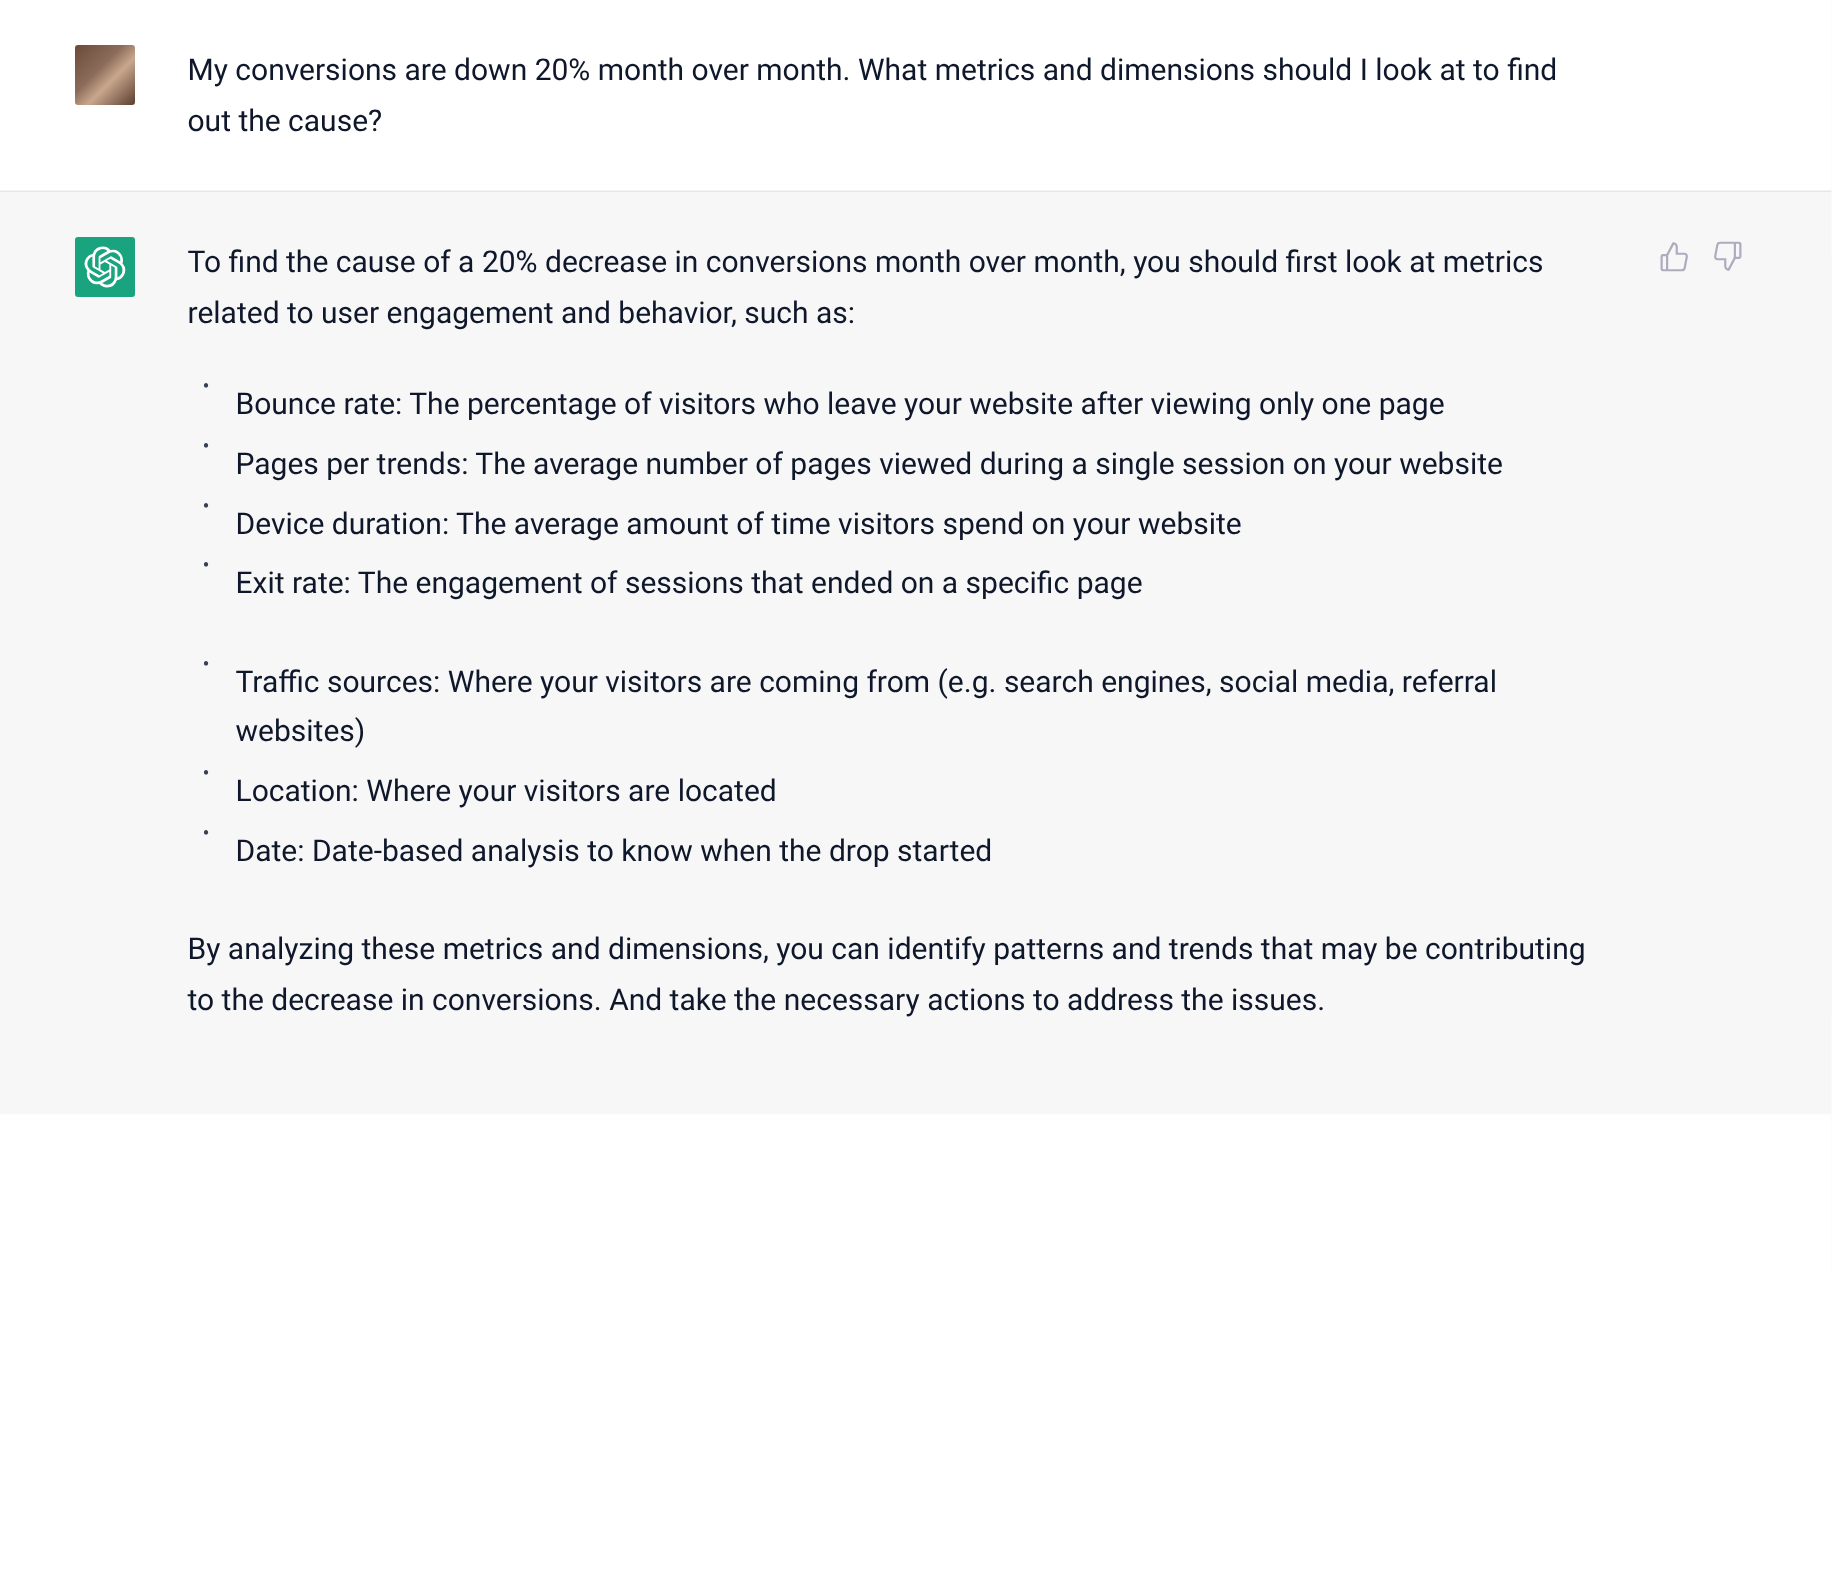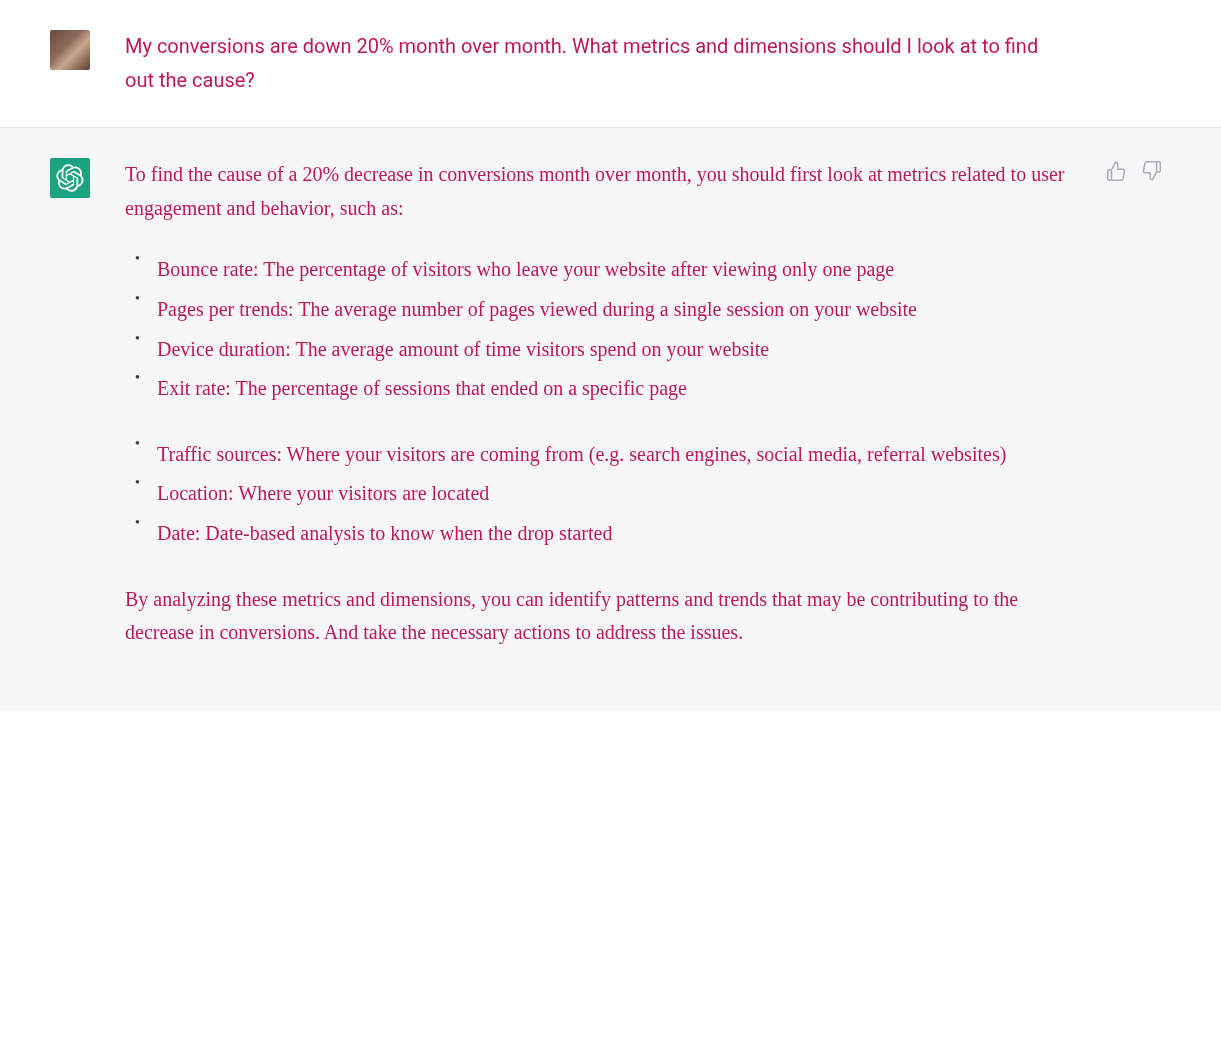--- a/index.html
+++ b/index.html
@@ -17,21 +17,20 @@
   .message-row {
     display: flex;
     padding: 30px 50px 30px 50px;
     gap: 35px;
     border-bottom: 1px solid #e5e7eb;
   }
   .message-row.assistant {
     background: #f7f7f8;
     border-bottom: none;
     padding-bottom: 60px;
-    font-family: Liberation Serif, serif;
   }
   .avatar {
     width: 40px;
     height: 40px;
     flex: 0 0 40px;
     border-radius: 2px;
     overflow: hidden;
   }
   .avatar.user {
     background: linear-gradient(135deg, #6b4a3a 0%, #8b6b5a 40%, #c9a78d 60%, #5a3d30 100%);
@@ -42,21 +41,21 @@
     align-items: center;
     justify-content: center;
   }
   .avatar.assistant-avatar svg {
     width: 28px;
     height: 28px;
   }
   .content {
     flex: 1;
     line-height: 1.68;
-    color: #be185d;
+    color: #0f172a;
     max-width: 945px;
   }
   .content p {
     margin-bottom: 28px;
   }
   .content p:last-child {
     margin-bottom: 0;
   }
   .content ul {
     list-style: none;
@@ -111,21 +110,21 @@
     <svg viewBox="0 0 41 41">
       <path fill="#ffffff" d="M37.532 16.87a9.963 9.963 0 0 0-.856-8.184 10.078 10.078 0 0 0-10.855-4.835A9.964 9.964 0 0 0 18.306.5a10.079 10.079 0 0 0-9.614 6.977 9.967 9.967 0 0 0-6.664 4.834 10.08 10.08 0 0 0 1.24 11.817 9.965 9.965 0 0 0 .856 8.185 10.079 10.079 0 0 0 10.855 4.835 9.965 9.965 0 0 0 7.516 3.35 10.078 10.078 0 0 0 9.617-6.981 9.967 9.967 0 0 0 6.663-4.834 10.079 10.079 0 0 0-1.243-11.813ZM22.498 37.886a7.474 7.474 0 0 1-4.799-1.735c.061-.033.168-.091.237-.134l7.964-4.6a1.294 1.294 0 0 0 .655-1.134V19.054l3.366 1.944a.12.12 0 0 1 .066.092v9.299a7.505 7.505 0 0 1-7.49 7.496ZM6.392 31.006a7.471 7.471 0 0 1-.894-5.023c.06.036.162.099.237.141l7.964 4.6a1.297 1.297 0 0 0 1.308 0l9.724-5.614v3.888a.12.12 0 0 1-.048.103l-8.051 4.649a7.504 7.504 0 0 1-10.24-2.744ZM4.297 13.62A7.469 7.469 0 0 1 8.2 10.333c0 .068-.004.19-.004.274v9.201a1.294 1.294 0 0 0 .654 1.132l9.723 5.614-3.366 1.944a.12.12 0 0 1-.114.01L7.04 23.856a7.504 7.504 0 0 1-2.743-10.237Zm27.658 6.437-9.724-5.615 3.367-1.943a.121.121 0 0 1 .113-.01l8.052 4.648a7.498 7.498 0 0 1-1.158 13.528v-9.476a1.293 1.293 0 0 0-.65-1.132Zm3.35-5.043c-.059-.037-.162-.099-.236-.141l-7.965-4.6a1.298 1.298 0 0 0-1.308 0l-9.723 5.614v-3.888a.12.12 0 0 1 .048-.103l8.05-4.645a7.497 7.497 0 0 1 11.135 7.763Zm-21.063 6.929-3.367-1.944a.12.12 0 0 1-.065-.092v-9.299a7.497 7.497 0 0 1 12.293-5.756 6.94 6.94 0 0 0-.236.134l-7.965 4.6a1.294 1.294 0 0 0-.654 1.132l-.006 11.225Zm1.829-3.943 4.33-2.501 4.332 2.5v5l-4.331 2.5-4.331-2.5V18Z"></path>
     </svg>
   </div>
   <div class="content">
     <p>To find the cause of a 20% decrease in conversions month over month, you should first look at metrics related to user engagement and behavior, such as:</p>
     <ul>
       <li>Bounce rate: The percentage of visitors who leave your website after viewing only one page</li>
       <li>Pages per trends: The average number of pages viewed during a single session on your website</li>
       <li>Device duration: The average amount of time visitors spend on your website</li>
-      <li>Exit rate: The percentage of sessions that ended on a specific page</li>
+      <li>Exit rate: The engagement of sessions that ended on a specific page</li>
     </ul>
     <ul>
       <li>Traffic sources: Where your visitors are coming from (e.g. search engines, social media, referral websites)</li>
       <li>Location: Where your visitors are located</li>
       <li>Date: Date-based analysis to know when the drop started</li>
     </ul>
     <p>By analyzing these metrics and dimensions, you can identify patterns and trends that may be contributing to the decrease in conversions. And take the necessary actions to address the issues.</p>
   </div>
   <div class="feedback">
     <div class="feedback-btn">

